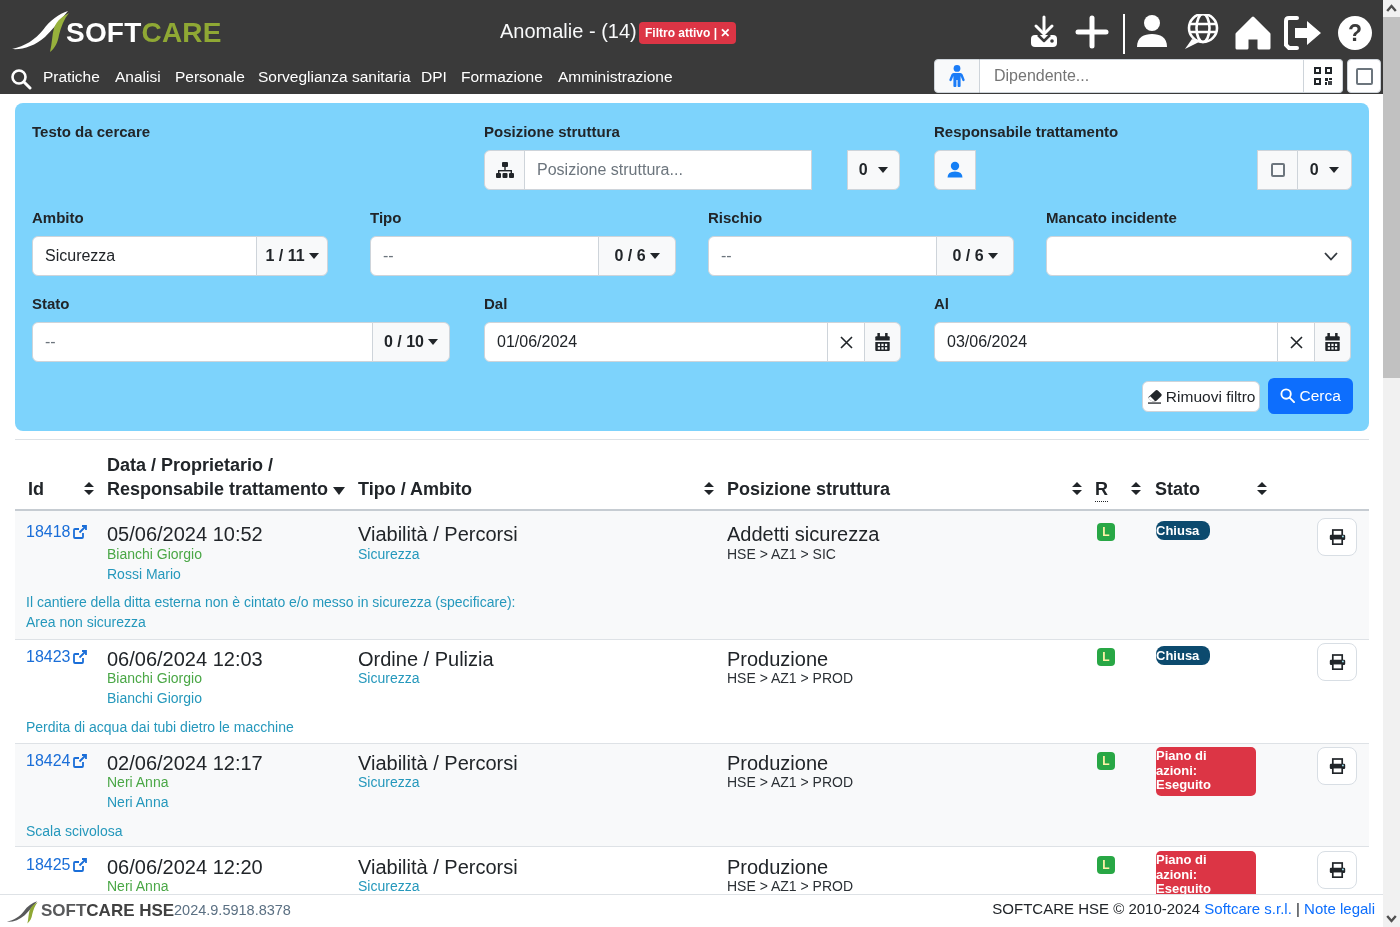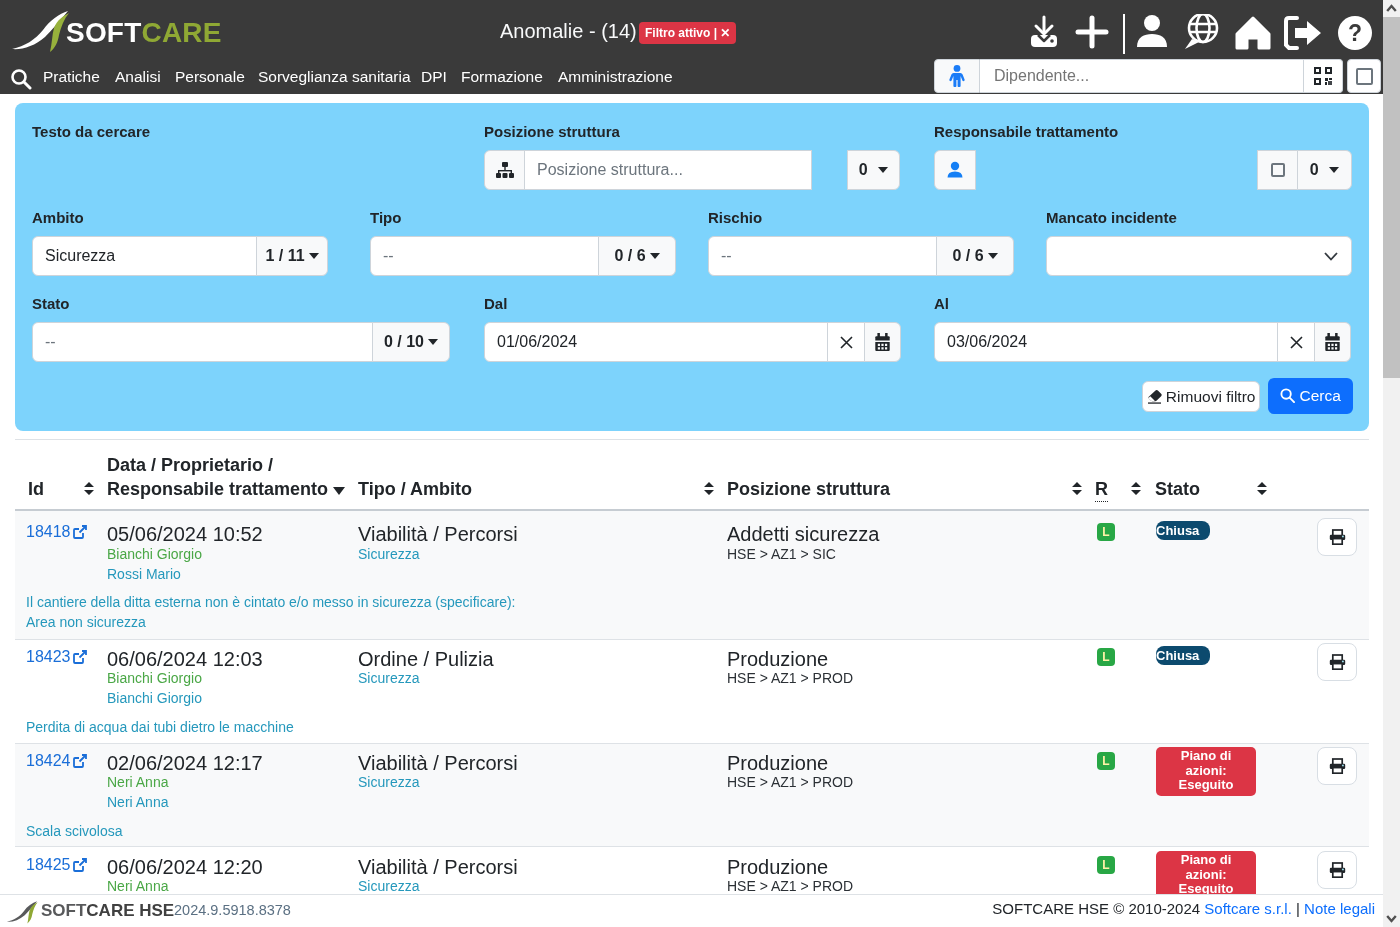--- a/index.html
+++ b/index.html
@@ -42,21 +42,21 @@
 .sort { position:absolute; width:10px; height:13px; }
 .ext { position:absolute; width:14px; height:14px; }
 .green { color:#4aa746; }
 .teal  { color:#2598bc; }
 .idlink { position:absolute; font-size:16px; color:#1a6ed8; }
 .lbadge { position:absolute; width:18px; height:18px; background:#28a745; border-radius:4px;
   color:#fff2a8; font-size:12px; font-weight:bold; text-align:center; line-height:18px; }
 .sbadge { position:absolute; background:#0c4a6e; border-radius:8px; color:#fff;
   font-size:13px; font-weight:bold; text-align:left; }
 .rbadge { position:absolute; left:1156px; width:100px; background:#dc3545; border-radius:5px;
-  color:#fff; font-size:13px; font-weight:bold; text-align:center; line-height:14.5px;
+  color:#fff; font-size:13px; font-weight:bold; line-height:14.5px;
   padding:2px 0 3px; }
 .pbtn { position:absolute; left:1317px; width:40px; height:38px; background:#fff;
   border:1px solid #d8dee4; border-radius:8px; display:flex; align-items:center;
   justify-content:center; }
 
 #foot { position:absolute; left:0; top:894px; width:1383px; height:33px; background:#fff;
   border-top:1px solid #dee2e6; }
 
 #sbar { position:absolute; left:1383px; top:0; width:17px; height:927px; background:#f1f1f1; }
 #sthumb { position:absolute; left:0; top:17px; width:17px; height:361px; background:#c1c1c1; }

